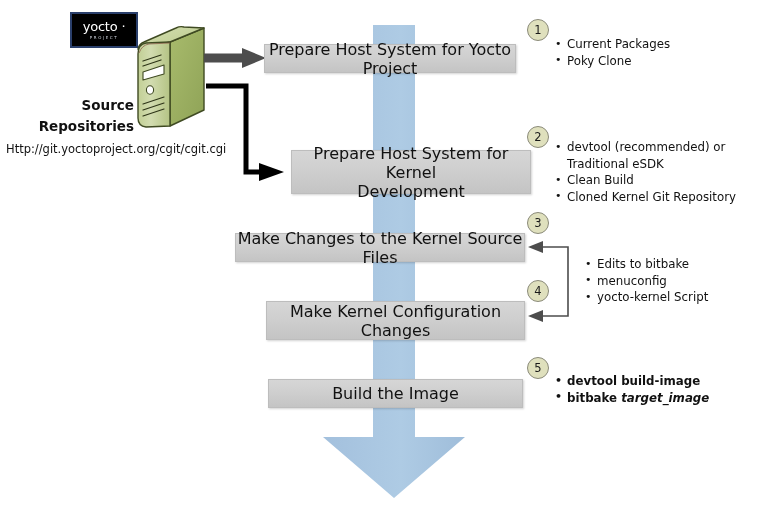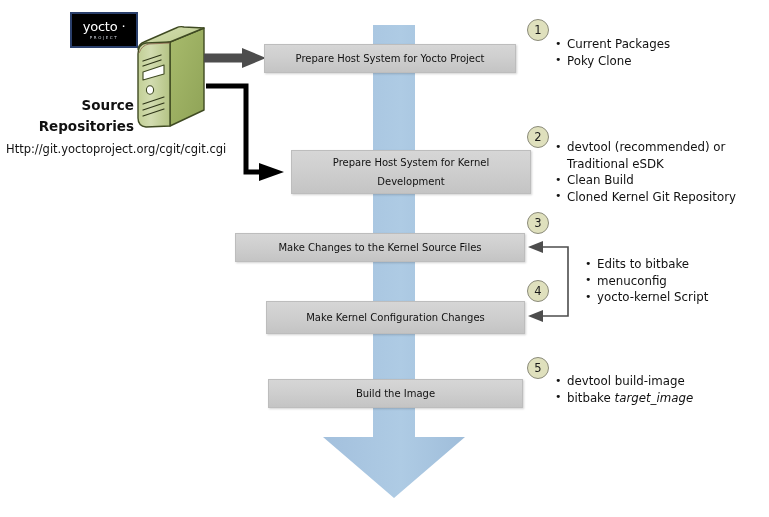--- a/index.html
+++ b/index.html
@@ -79,29 +79,29 @@
 
   
   .proc-box {
     background: linear-gradient(180deg, #d6d6d6 0%, #cfcfcf 45%, #c4c4c4 100%);
     border: 1px solid #bdbdbd;
     box-sizing: border-box;
     display: flex;
     align-items: center;
     justify-content: center;
     text-align: center;
-    font-size: 10px;
+    font-size: 16px;
     line-height: 19px;
     color: #111111;
     box-shadow: 1px 1px 2px rgba(0,0,0,0.18);
   }
   #box-1 { left: 264px; top: 44px;  width: 252px; height: 29px; }
   #box-2 { left: 291px; top: 150px; width: 240px; height: 44px; }
   #box-3 { left: 235px; top: 233px; width: 290px; height: 29px; }
-  #box-4 { left: 266px; top: 301px; width: 259px; height: 33px; }
+  #box-4 { left: 266px; top: 301px; width: 259px; height: 39px; }
   #box-5 { left: 268px; top: 379px; width: 255px; height: 29px; }
 
   
   .badge {
     width: 22px; height: 22px;
     border-radius: 50%;
     background: #dfe0bd;
     border: 1.4px solid #8b8b7a;
     box-sizing: border-box;
     display: flex;
@@ -135,21 +135,21 @@
     position: absolute;
     left: 0;
     top: -0.5px;
     font-size: 11px;
     color: #111111;
   }
   .bullets li i { font-style: italic; }
   #bullets-1 { left: 555px; top: 36px;  width: 210px; }
   #bullets-2 { left: 555px; top: 139px; width: 212px; }
   #bullets-3 { left: 585px; top: 256px; width: 180px; }
-  #bullets-5 { left: 555px; top: 373px; width: 210px; }
+  #bullets-5 { left: 555px; top: 373px; width: 210px; font-weight: bold; }
 
   
   #bracket-34 { left: 0; top: 0; width: 769px; height: 517px; }
 </style>
 </head>
 <body>
 
 <div id="stage">
 
   <svg class="abs" id="flow-arrow" viewBox="0 0 769 517" xmlns="http://www.w3.org/2000/svg">

